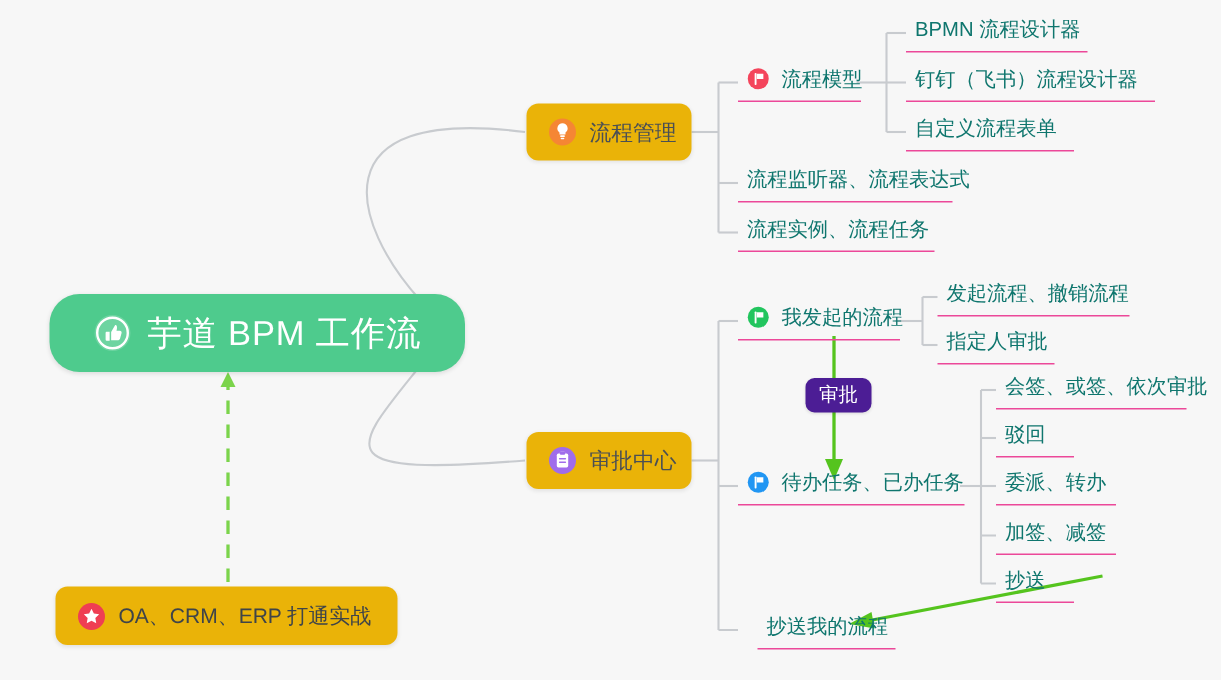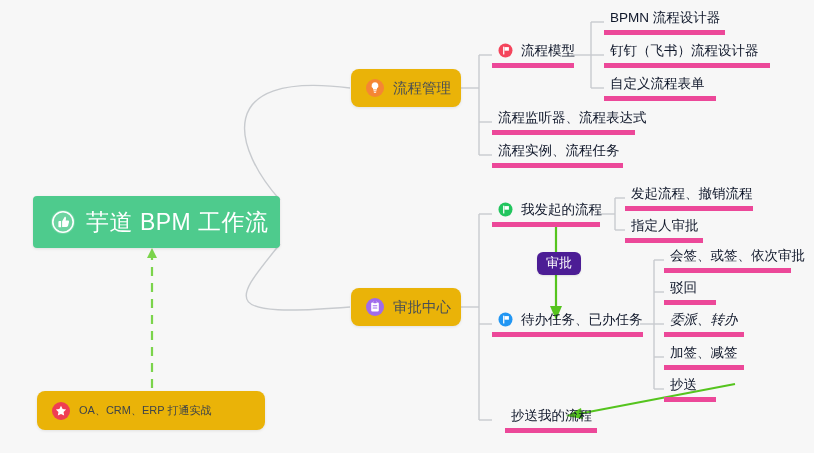--- a/index.html
+++ b/index.html
@@ -36,26 +36,27 @@
     display: flex;
     align-items: center;
     box-sizing: border-box;
     white-space: nowrap;
   }
 
   
   .root-node {
     left: 33px;
     top: 196px;
-    width: 247px;
+    width: 277px;
     height: 52px;
     background: #4ECB8D;
-    border-radius: 4px;
+    border-radius: 20px;
     padding: 0 17px;
     box-shadow: 0 1px 3px rgba(0,0,0,0.10);
+    justify-content: center;
   }
   .root-label {
     color: #ffffff;
     font-size: 23px;
     letter-spacing: 0.5px;
     margin-left: 10px;
   }
 
   
   .card-node {
@@ -74,35 +75,35 @@
   #node-liucheng-guanli { left: 351px; top: 69px; width: 110px; }
   #node-shenpi-zhongxin { left: 351px; top: 288px; width: 110px; }
 
   #node-bottom-note {
     left: 37px;
     top: 391px;
     width: 228px;
     height: 39px;
   }
   #node-bottom-note .card-label {
-    font-size: 11px;
+    font-size: 14px;
     color: #3f4449;
   }
 
   
   .leaf {
     position: absolute;
     display: flex;
     align-items: center;
     white-space: nowrap;
     font-size: 13.5px;
-    color: #0f172a;
+    color: #0f766e;
     padding: 0 6px 5px 6px;
     box-sizing: border-box;
-    border-bottom: 5px solid #ec4899;
+    border-bottom: 1px solid #ec4899;
     height: 25px;
     text-align: center;
   }
   .leaf .leaf-label { margin-left: 0; }
   .leaf.with-icon .leaf-label { margin-left: 8px; }
 
   
   .icon {
     display: inline-flex;
     align-items: center;
@@ -287,21 +288,21 @@
   <div class="leaf" style="left:625px; top:218px; width:78px;">
     <span class="leaf-label">指定人审批</span>
   </div>
 
   <div class="leaf" style="left:664px; top:248px; width:127px;">
     <span class="leaf-label">会签、或签、依次审批</span>
   </div>
   <div class="leaf" style="left:664px; top:280px; width:52px;">
     <span class="leaf-label">驳回</span>
   </div>
-  <div class="leaf" style="left:664px; top:312px; width:80px;font-style:italic;">
+  <div class="leaf" style="left:664px; top:312px; width:80px;">
     <span class="leaf-label">委派、转办</span>
   </div>
   <div class="leaf" style="left:664px; top:345px; width:80px;">
     <span class="leaf-label">加签、减签</span>
   </div>
   <div class="leaf" style="left:664px; top:377px; width:52px;">
     <span class="leaf-label">抄送</span>
   </div>
 
   <div id="badge-shenpi">审批</div>

